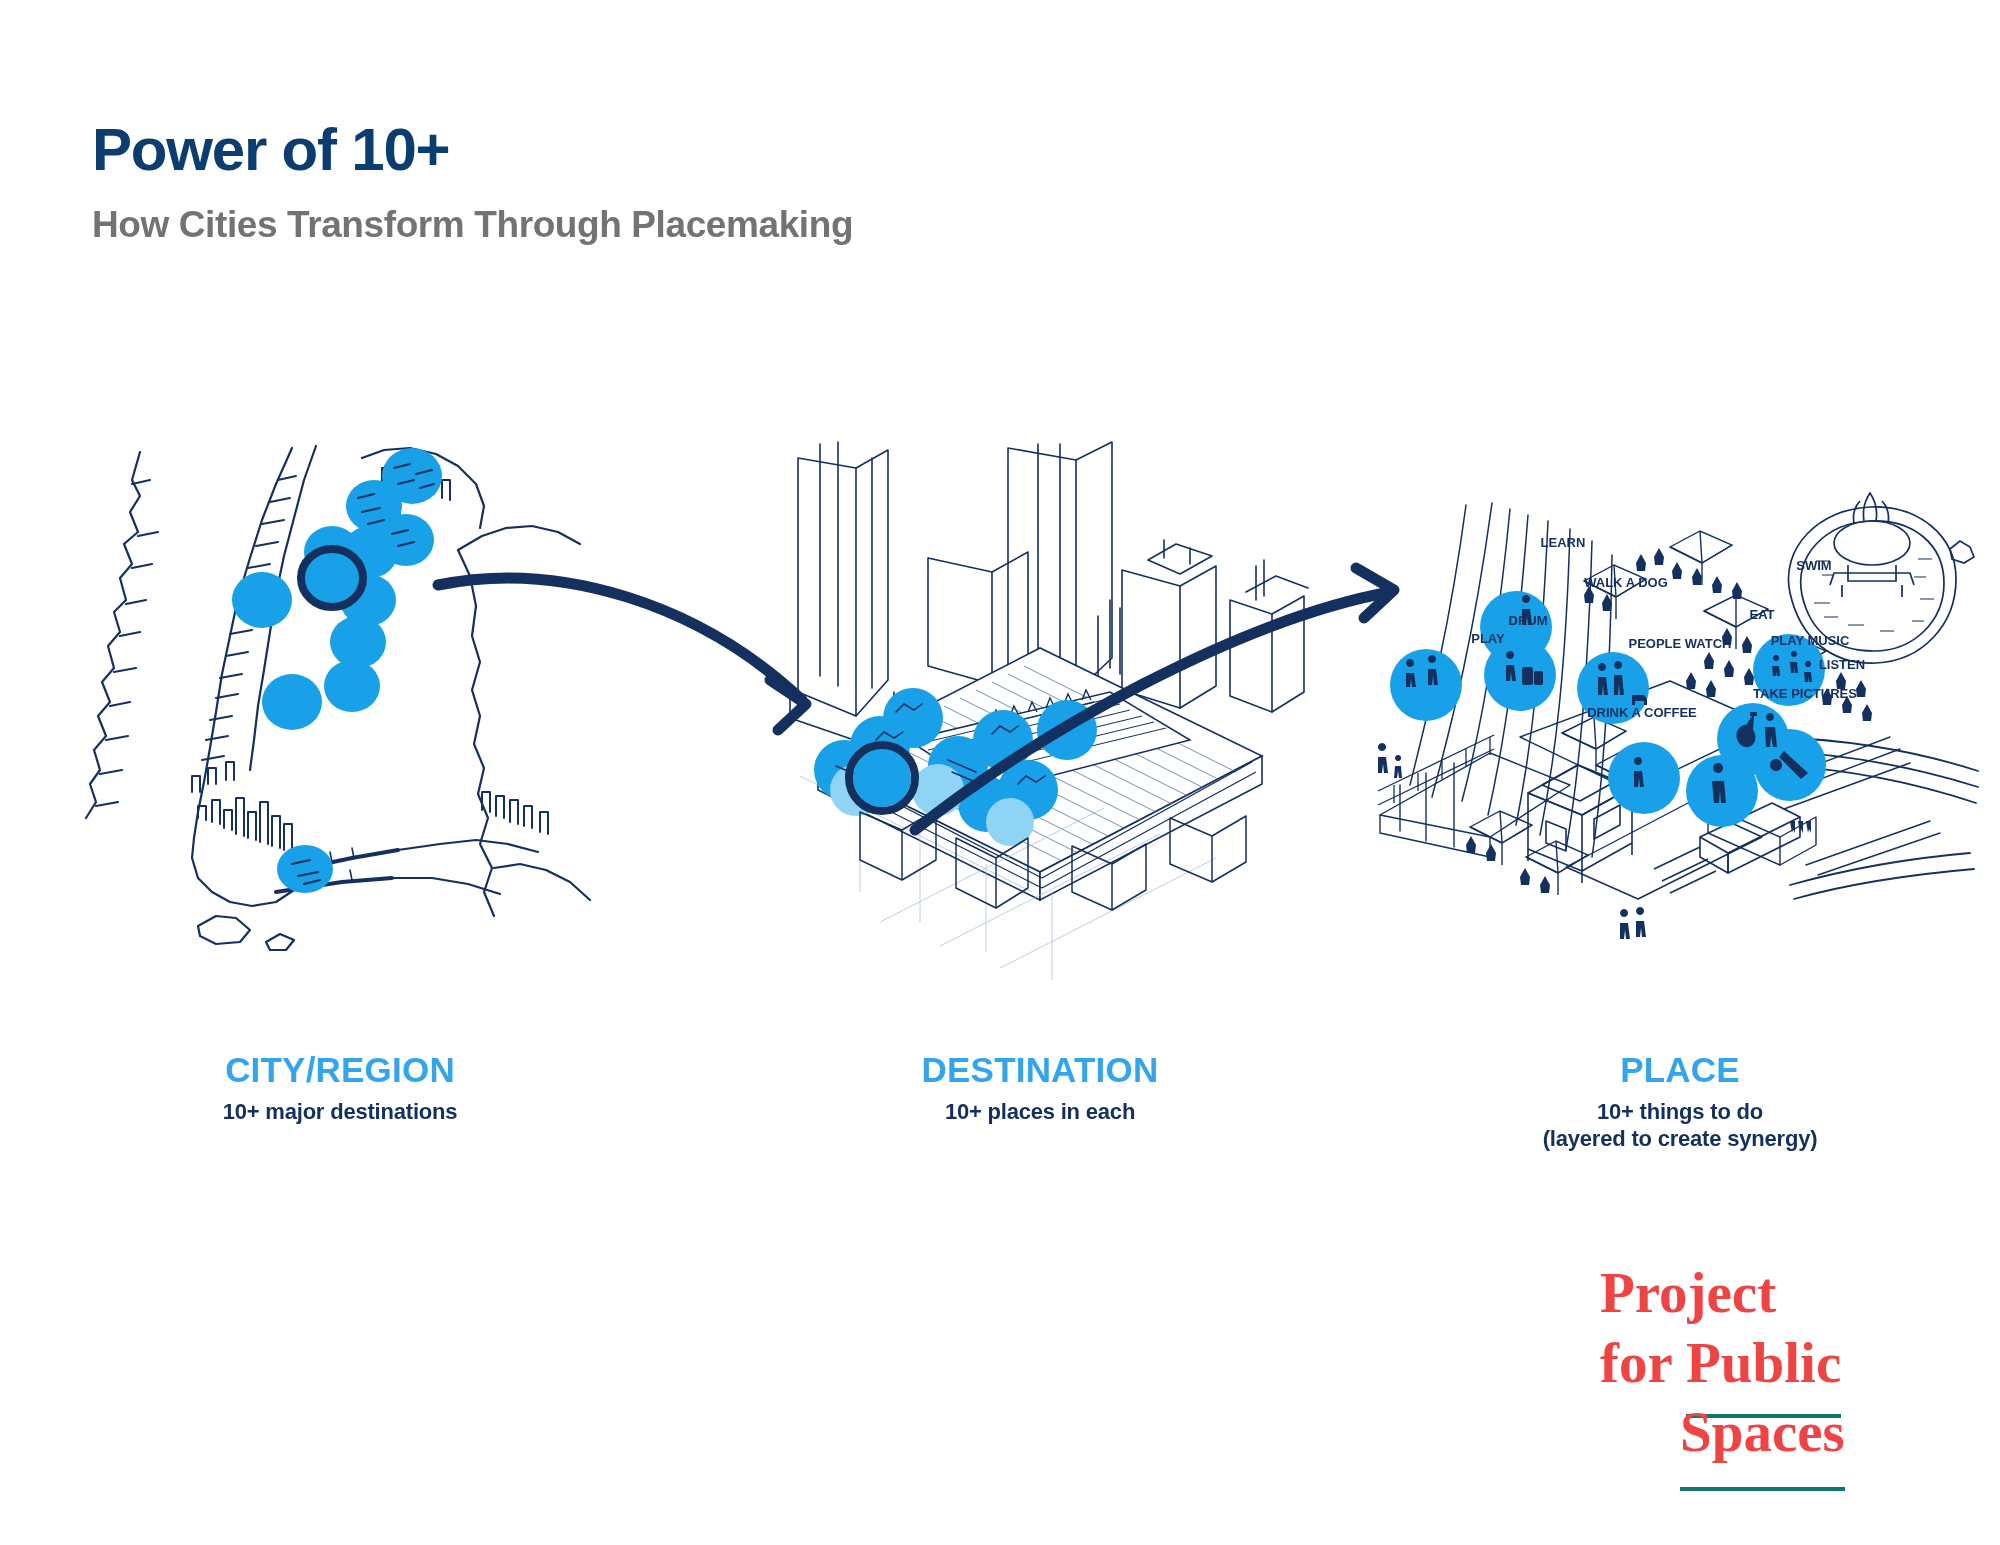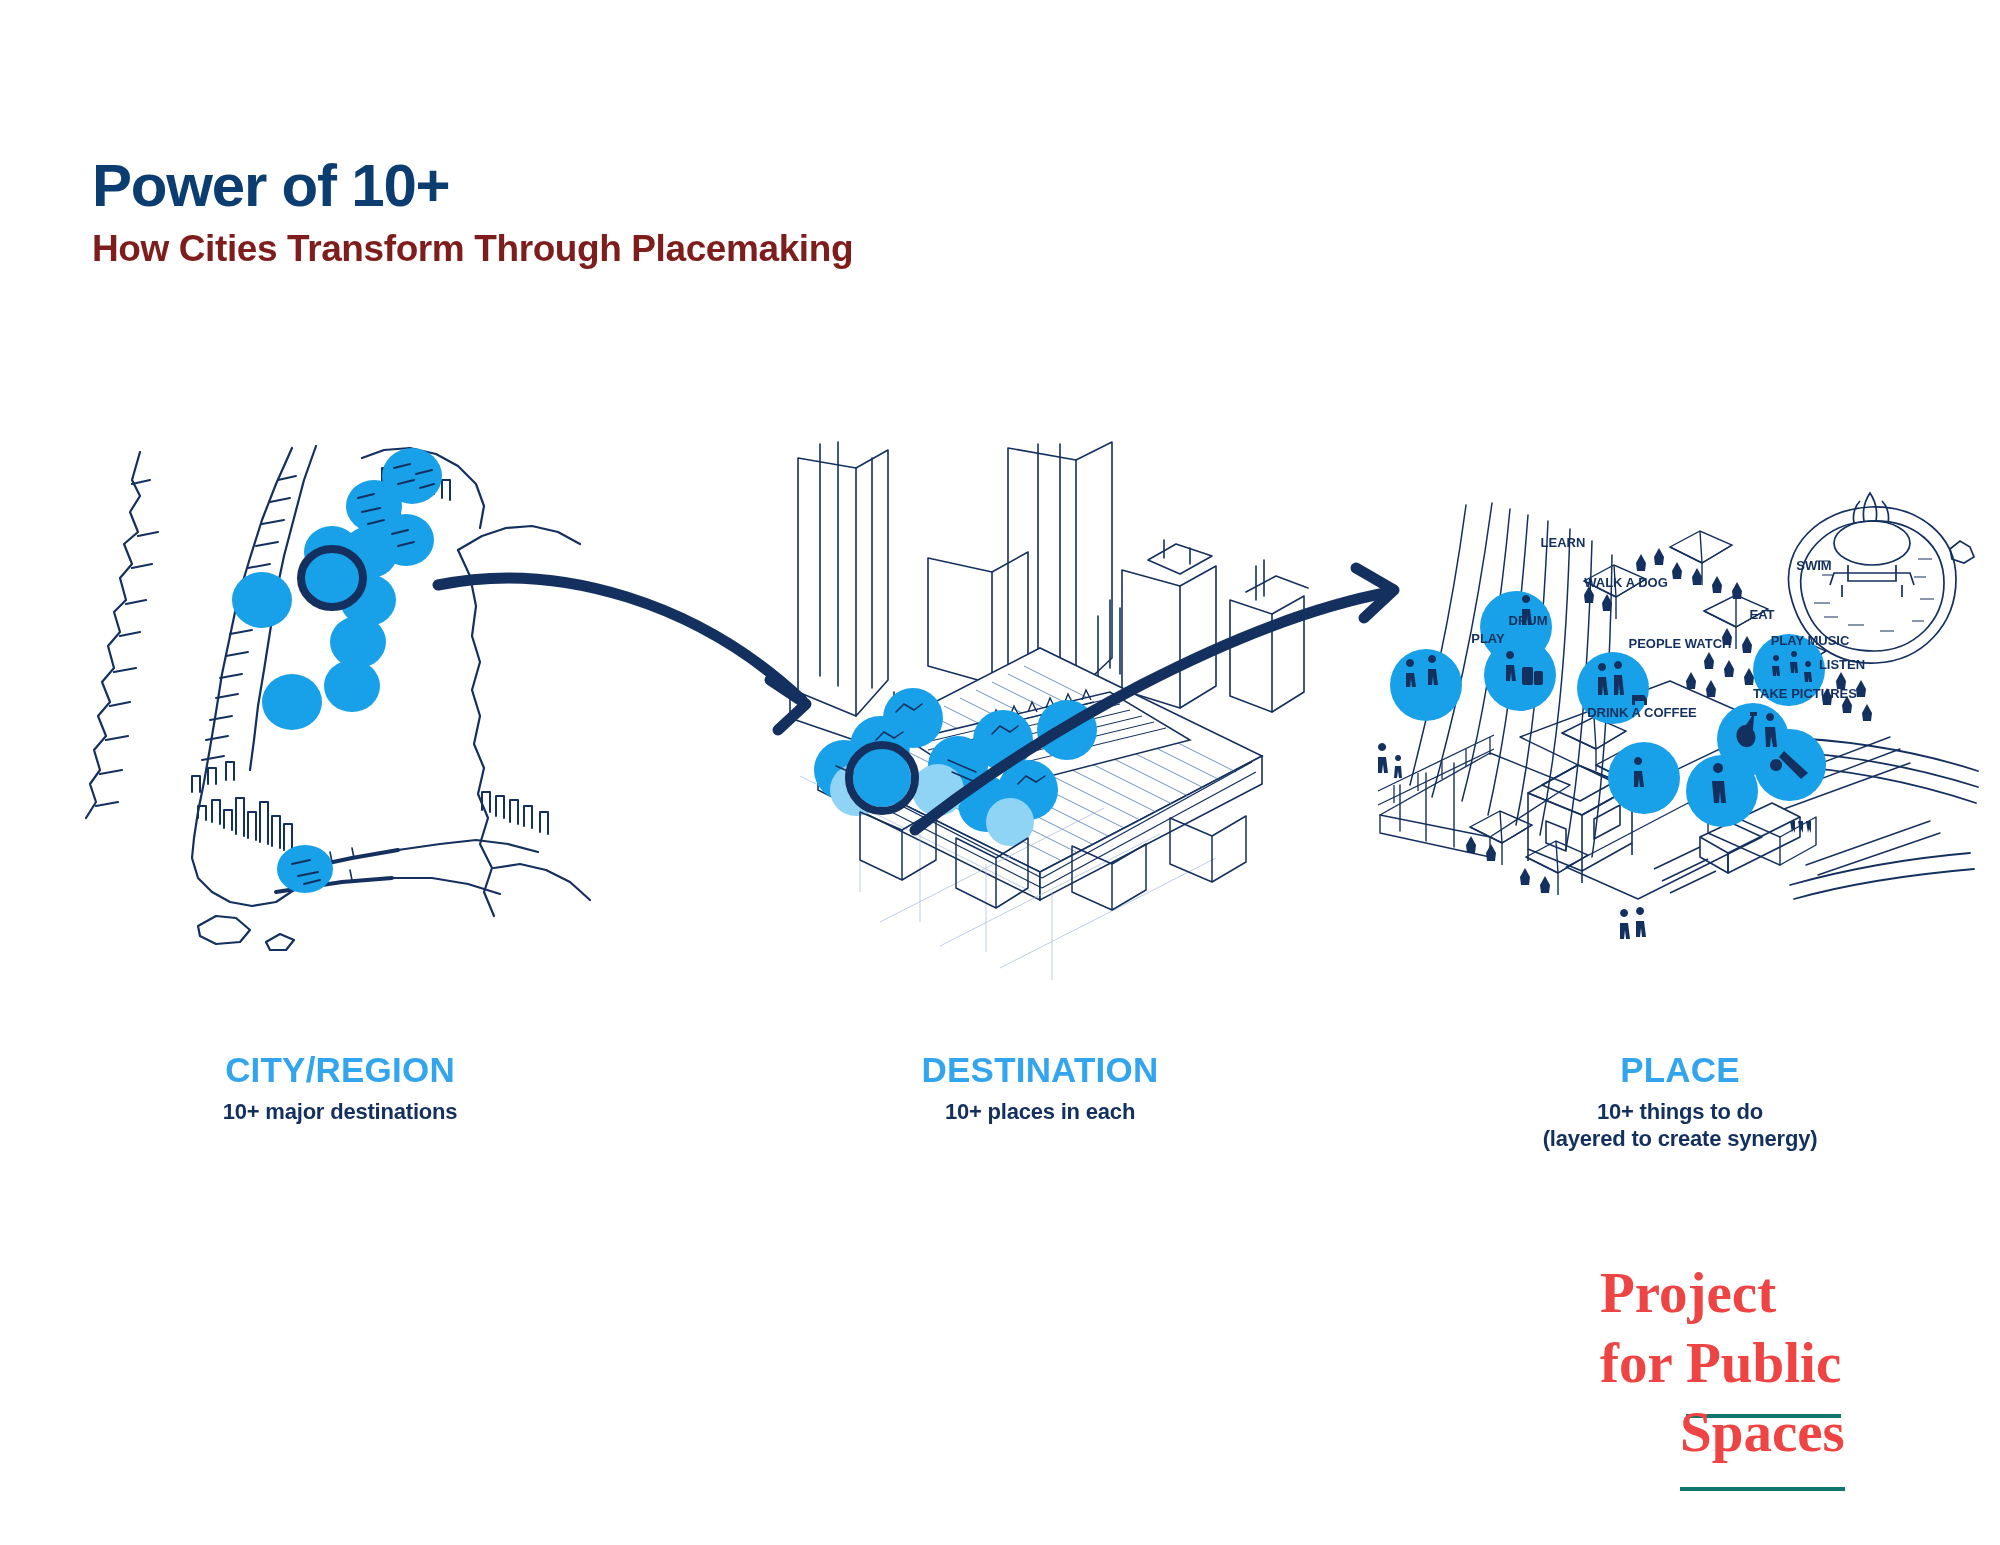--- a/index.html
+++ b/index.html
@@ -9,25 +9,25 @@
     background: #ffffff;
     font-family: "Liberation Sans", sans-serif;
     overflow: hidden;
   }
   #root { position: relative; width: 2000px; height: 1545px; background: #ffffff; }
 
   
   #header { position: absolute; left: 92px; top: 118px; }
   #title {
     font-size: 60px; font-weight: 700; color: #0B3D70;
-    letter-spacing: -1.2px; line-height: 1.05; margin-top: 36px;
+    letter-spacing: -1.2px; line-height: 1.05;
   }
   #subtitle {
-    margin-top: 12px;
-    font-size: 37px; font-weight: 700; color: #7f1d1d;
+    margin-top: 24px;
+    font-size: 37px; font-weight: 700; color: #737373;
     letter-spacing: -0.4px; line-height: 1.1;
   }
 
   
   .panel { position: absolute; top: 440px; }
   #panel-city        { left: 80px;   width: 520px; height: 560px; }
   #panel-destination { left: 760px;  width: 560px; height: 560px; }
   #panel-place       { left: 1370px; width: 620px; height: 560px; }
   .panel svg { display: block; width: 100%; height: 100%; overflow: visible; }
 

